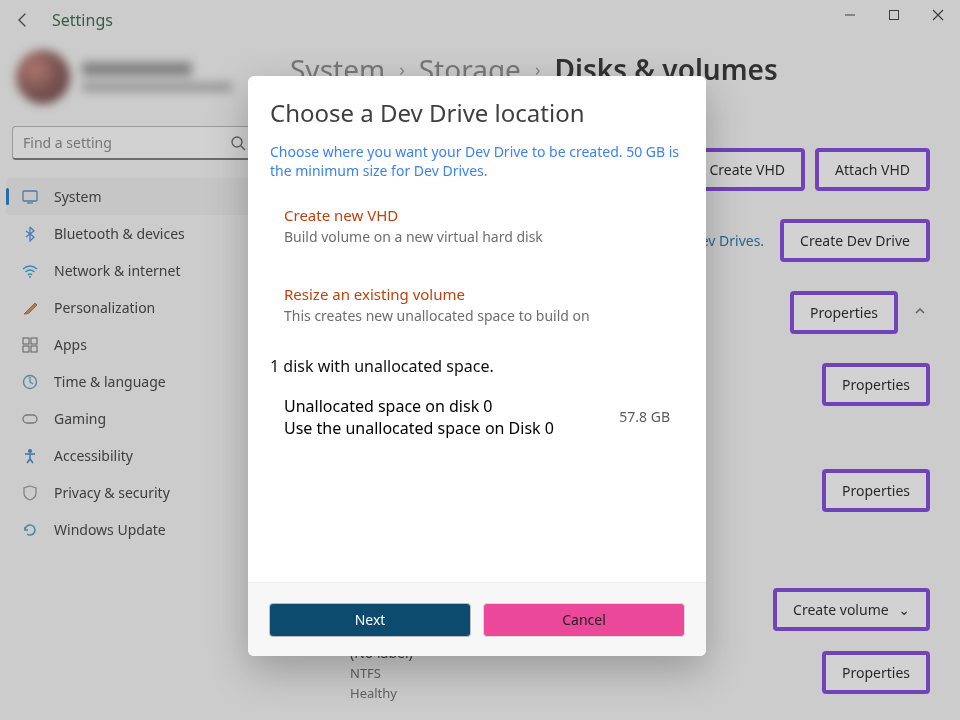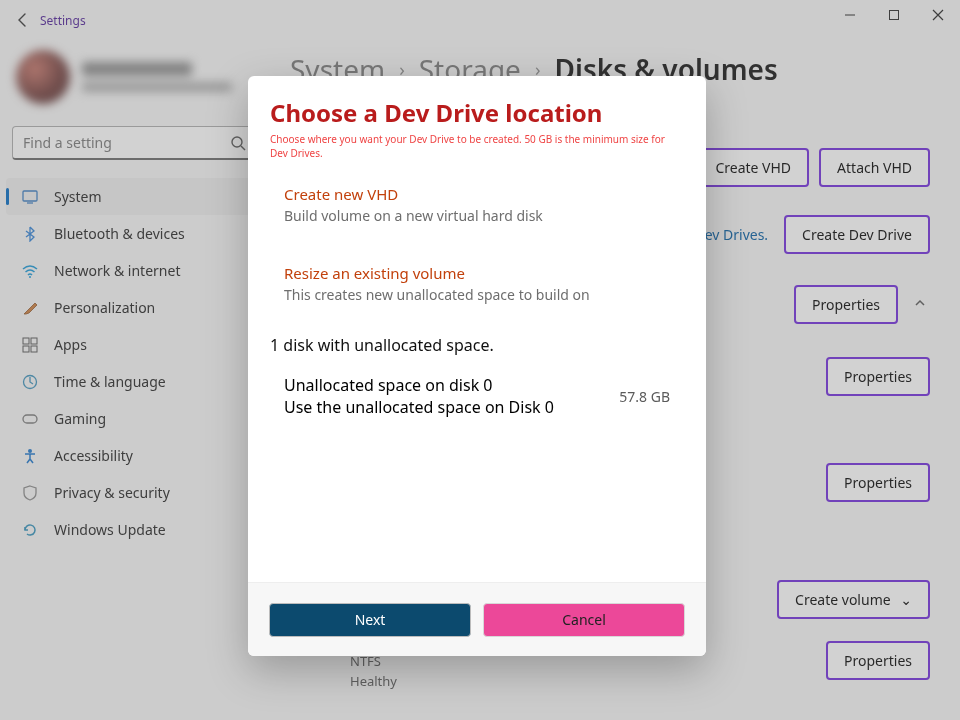--- a/index.html
+++ b/index.html
@@ -3,21 +3,21 @@
 <meta charset="utf-8">
 <style>
   * { box-sizing: border-box; margin: 0; padding: 0; font-family: "Segoe UI", system-ui, sans-serif; }
   html, body { width: 960px; height: 720px; overflow: hidden; background: #f3f3f3; }
 
   .titlebar {
     height: 40px; display: flex; align-items: center; padding: 0 8px;
     position: relative;
   }
   .titlebar .back { width: 30px; height: 30px; display: flex; align-items: center; justify-content: center; cursor: pointer; }
-  .titlebar .title { font-size: 12px; color: #4c1d95; margin-left: 2px; }
+  .titlebar .title { font-size: 16px; color: #14532d; margin-left: 14px; }
   .caption-buttons { position: absolute; right: 0; top: 0; display: flex; }
   .caption-buttons div { width: 44px; height: 30px; display: flex; align-items: center; justify-content: center; cursor: pointer; }
 
   .app-body { display: flex; height: 680px; }
   .sidebar { width: 268px; padding: 0 6px; }
   .user-block { display:flex; align-items:center; padding: 10px 10px 18px 10px; filter: blur(5px); }
   .avatar { width:54px; height:54px; border-radius:50%; background: radial-gradient(circle at 35% 35%, #c9766a 0%, #6e3a38 55%, #4a2728 100%); margin-right:12px; }
   .user-name { width:110px; height:14px; background:#888; border-radius:3px; margin-bottom:6px; }
   .user-email { width:150px; height:10px; background:#aaa; border-radius:3px; }
 
@@ -30,39 +30,39 @@
   .nav li.active { background:#eaeaea; }
   .nav li.active::before { content:""; position:absolute; left:0; top:10px; bottom:10px; width:3px; background:#0067c0; border-radius:2px; }
   .nav .nicon { width:20px; height:20px; margin-right:14px; display:flex; align-items:center; justify-content:center; }
 
   .main { flex:1; padding: 10px 30px 0 22px; }
   .breadcrumb { font-size:28px; display:flex; align-items:center; gap:14px; color:#777; font-weight:400; }
   .breadcrumb .chev { color:#888; font-size:18px; }
   .breadcrumb .current { color:#111; font-weight:600; }
 
   .panel-row { display:flex; justify-content:flex-end; gap:10px; margin-top:60px; }
-  .btn-outline { border:2px solid #6d28d9; background:#fcfcfc; border-radius:4px; padding:8px 16px; font-size:14px; cursor:pointer; }
+  .btn-outline { border:4px solid #6d28d9; background:#fcfcfc; border-radius:4px; padding:8px 16px; font-size:14px; cursor:pointer; }
 
   .link-row { display:flex; justify-content:flex-end; align-items:center; gap:16px; margin-top:28px; }
   .link-row a { color:#005aa0; font-size:14px; text-decoration:none; }
 
   .prop-row { display:flex; justify-content:flex-end; align-items:center; gap:12px; height:48px; margin-top:26px; }
   .prop-row .expand { width:20px; text-align:center; color:#555; }
 
   .vol-block { margin-top:200px; padding-left:60px; }
   .vol-block .vlabel { font-size:14px; color:#222; }
   .vol-block .vsub { font-size:13px; color:#555; margin-top:2px; }
   .vol-block-row { display:flex; justify-content:space-between; align-items:center; }
 
   
   .scrim { position:absolute; inset:0; background:rgba(120,120,120,0.32); }
   .modal { position:absolute; left:248px; top:76px; width:458px; height:580px; background:#fff; border-radius:6px; box-shadow:0 14px 40px rgba(0,0,0,0.25); display:flex; flex-direction:column; }
   .modal-body { padding:20px 22px 0 22px; flex:1; overflow:auto; }
-  .modal h1 { font-size:24px; font-weight:700; color:#b91c1c; }
-  .modal .subtitle { font-size:10px; color:#ef4444; margin-top:4px; line-height:1.35; }
+  .modal h1 { font-size:24px; font-weight:400; color:#404040; }
+  .modal .subtitle { font-size:14px; color:#3b82f6; margin-top:14px; line-height:1.35; }
   .option { padding:14px 14px; border-radius:4px; margin-top:10px; cursor:pointer; }
   .option .otitle { font-size:15px; color:#c2410c; }
   .option .odesc { font-size:14px; color:#6e6e6e; margin-top:2px; }
   .section-label { font-size:16px; color:#111; margin-top:16px; }
   .disk-option { display:flex; justify-content:space-between; align-items:center; padding:12px 14px; border-radius:4px; margin-top:6px; cursor:pointer; }
   .disk-option .size { font-size:14px; color:#5b5b5b; }
   .modal-footer { height:74px; border-top:1px solid #eee; background:#f7f7f7; display:flex; align-items:center; justify-content:center; gap:12px; border-radius:0 0 6px 6px; }
   .mbtn { width:202px; height:34px; border-radius:4px; font-size:14px; cursor:pointer; }
   .mbtn.primary { background:#0c4a6e; border:1px solid #bcbcbc; color:#fff; }
   .mbtn.secondary { background:#ec4899; border:1px solid #d8d8d8; color:#222; }

